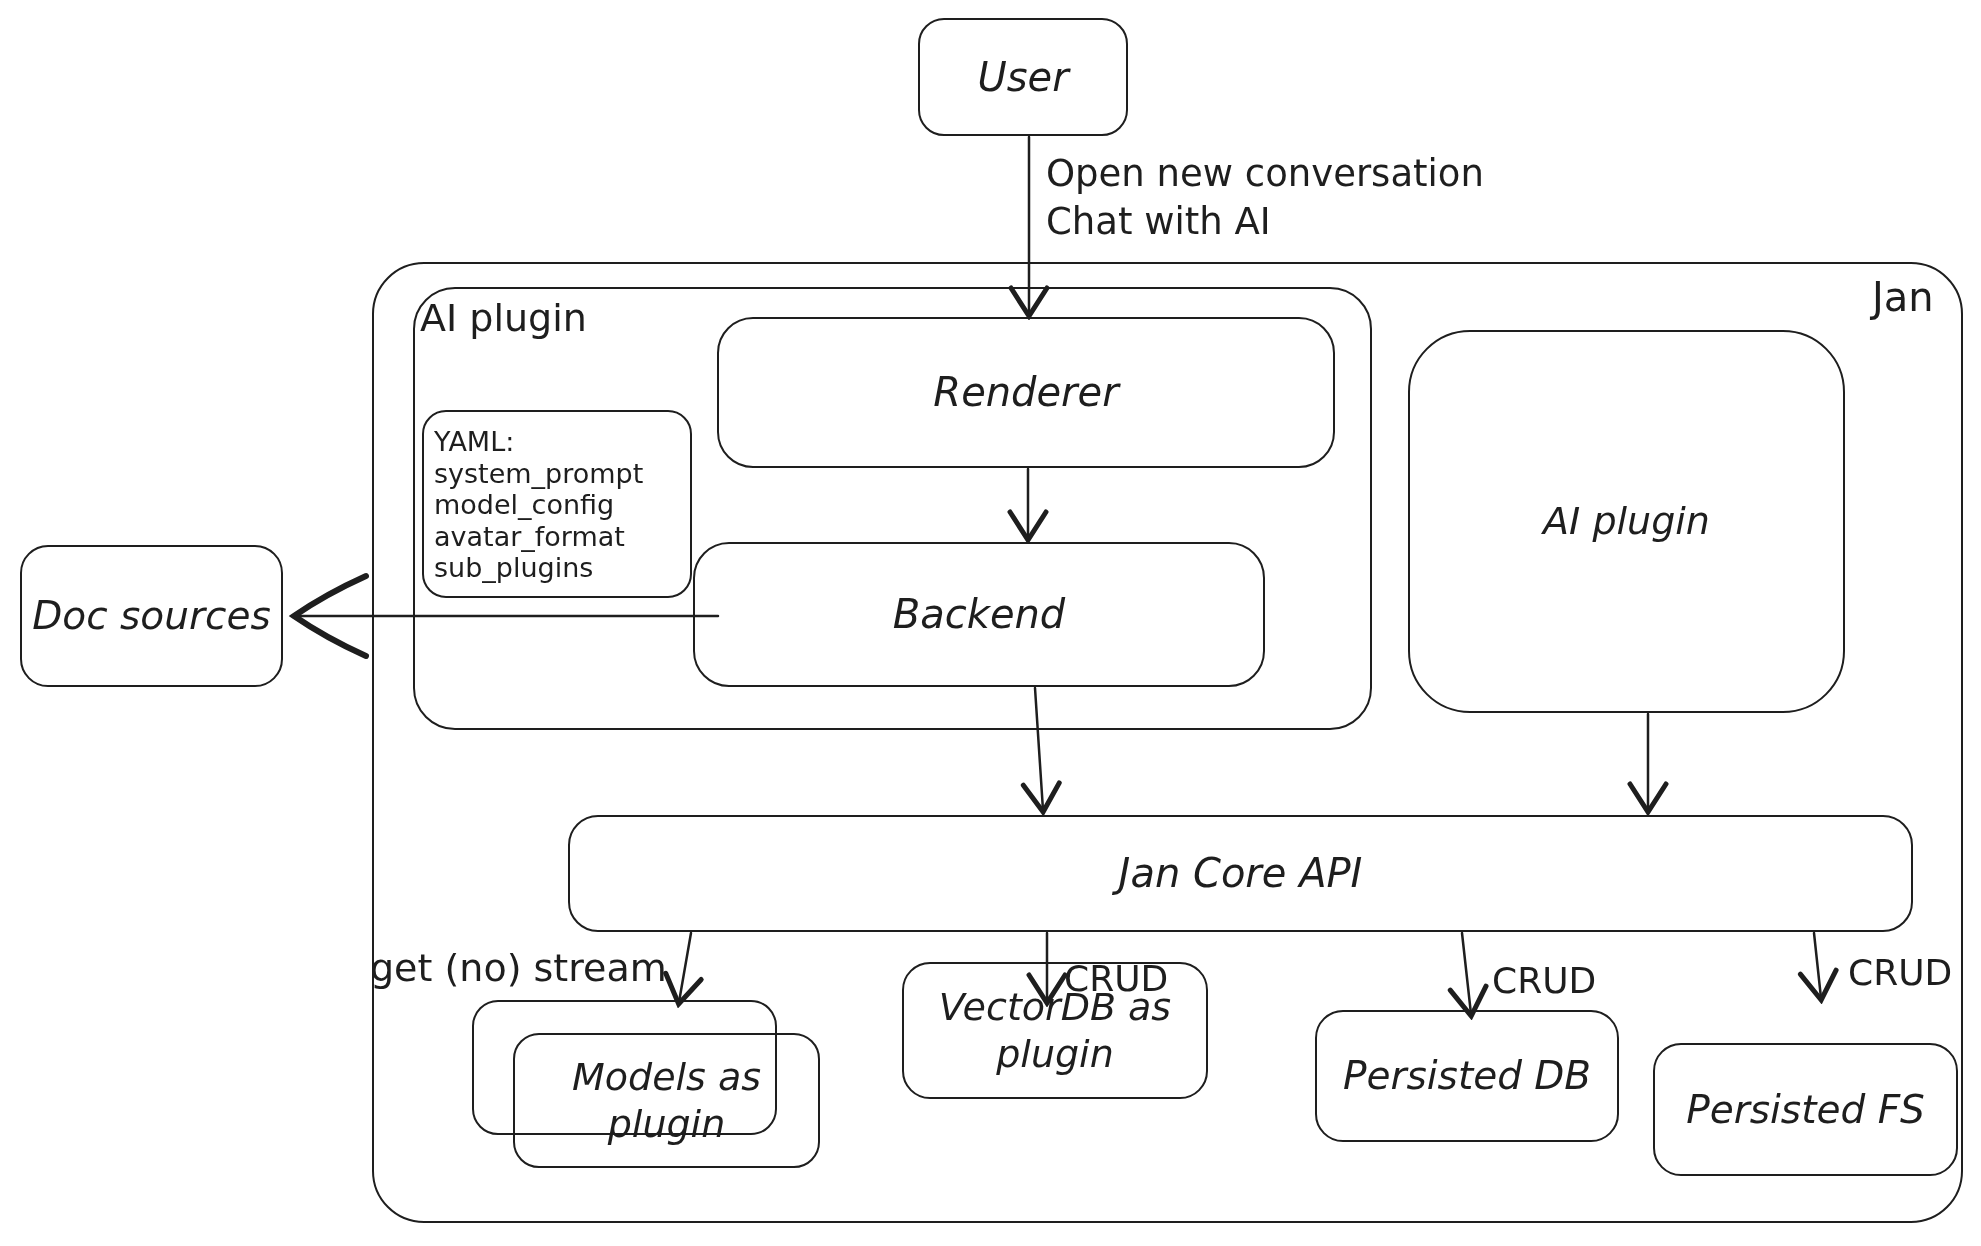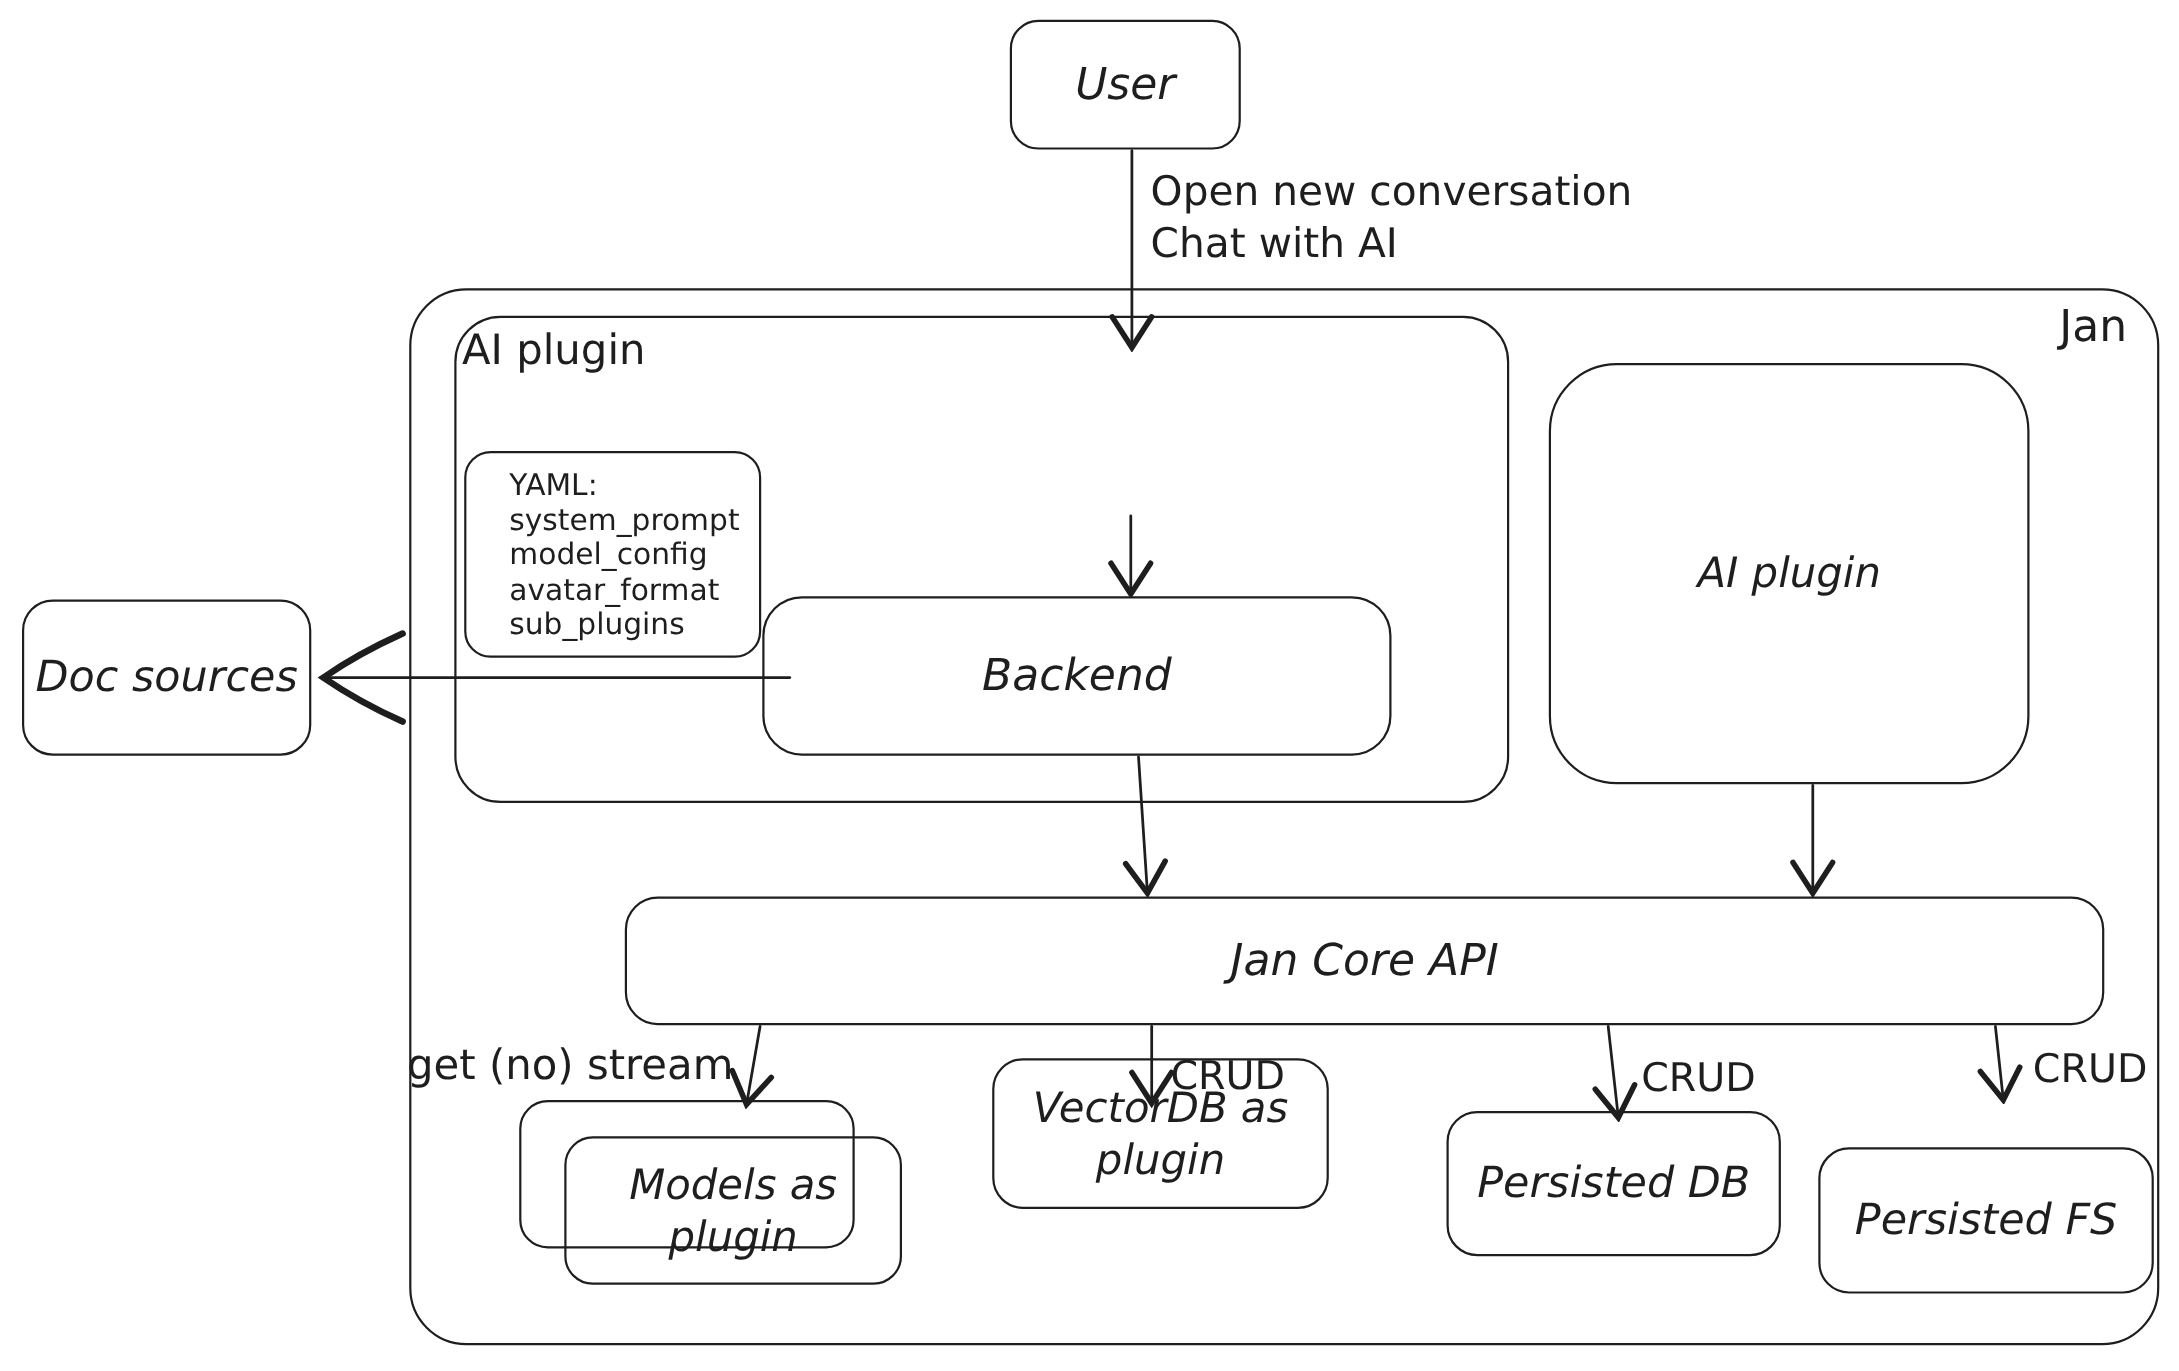--- a/index.html
+++ b/index.html
@@ -32,21 +32,21 @@
   .edge-label{
     position:absolute;
     white-space:pre-line;
     line-height:1.3;
   }
   .note{
     position:absolute;
     border:2.5px solid #1e1e1e;
     border-radius:24px;
     box-sizing:border-box;
-    padding:14px 0 0 39px;
+    padding:14px 0 0 10px;
     font-size:27px;
     line-height:1.17;
   }
   .note div{white-space:nowrap;}
   #arrows{position:absolute;left:0;top:0;pointer-events:none;}
 </style>
 </head>
 <body>
 
 <div id="canvas">
@@ -54,20 +54,23 @@
   <div class="node" style="left:372px;top:262px;width:1591px;height:961px;border-radius:52px;"></div>
   <div class="container-label" style="left:1872px;top:274px;">Jan</div>
 
   <div class="node" style="left:413px;top:287px;width:959px;height:443px;border-radius:42px;"></div>
   <div class="container-label" style="left:420px;top:296px;font-size:38px;">AI plugin</div>
 
   <div class="node" style="left:918px;top:18px;width:210px;height:118px;border-radius:26px;font-size:40px;">
     <span class="lbl">User</span>
   </div>
 
+  <div class="node" style="left:717px;top:317px;width:618px;height:151px;border-radius:36px;font-size:40px;">
+    <span class="lbl">Renderer</span>
+  </div>
 
   <div class="node" style="left:693px;top:542px;width:572px;height:145px;border-radius:36px;font-size:40px;">
     <span class="lbl">Backend</span>
   </div>
 
   <div class="note" style="left:422px;top:410px;width:270px;height:188px;">
     <div>YAML:</div>
     <div>system_prompt</div>
     <div>model_config</div>
     <div>avatar_format</div>

